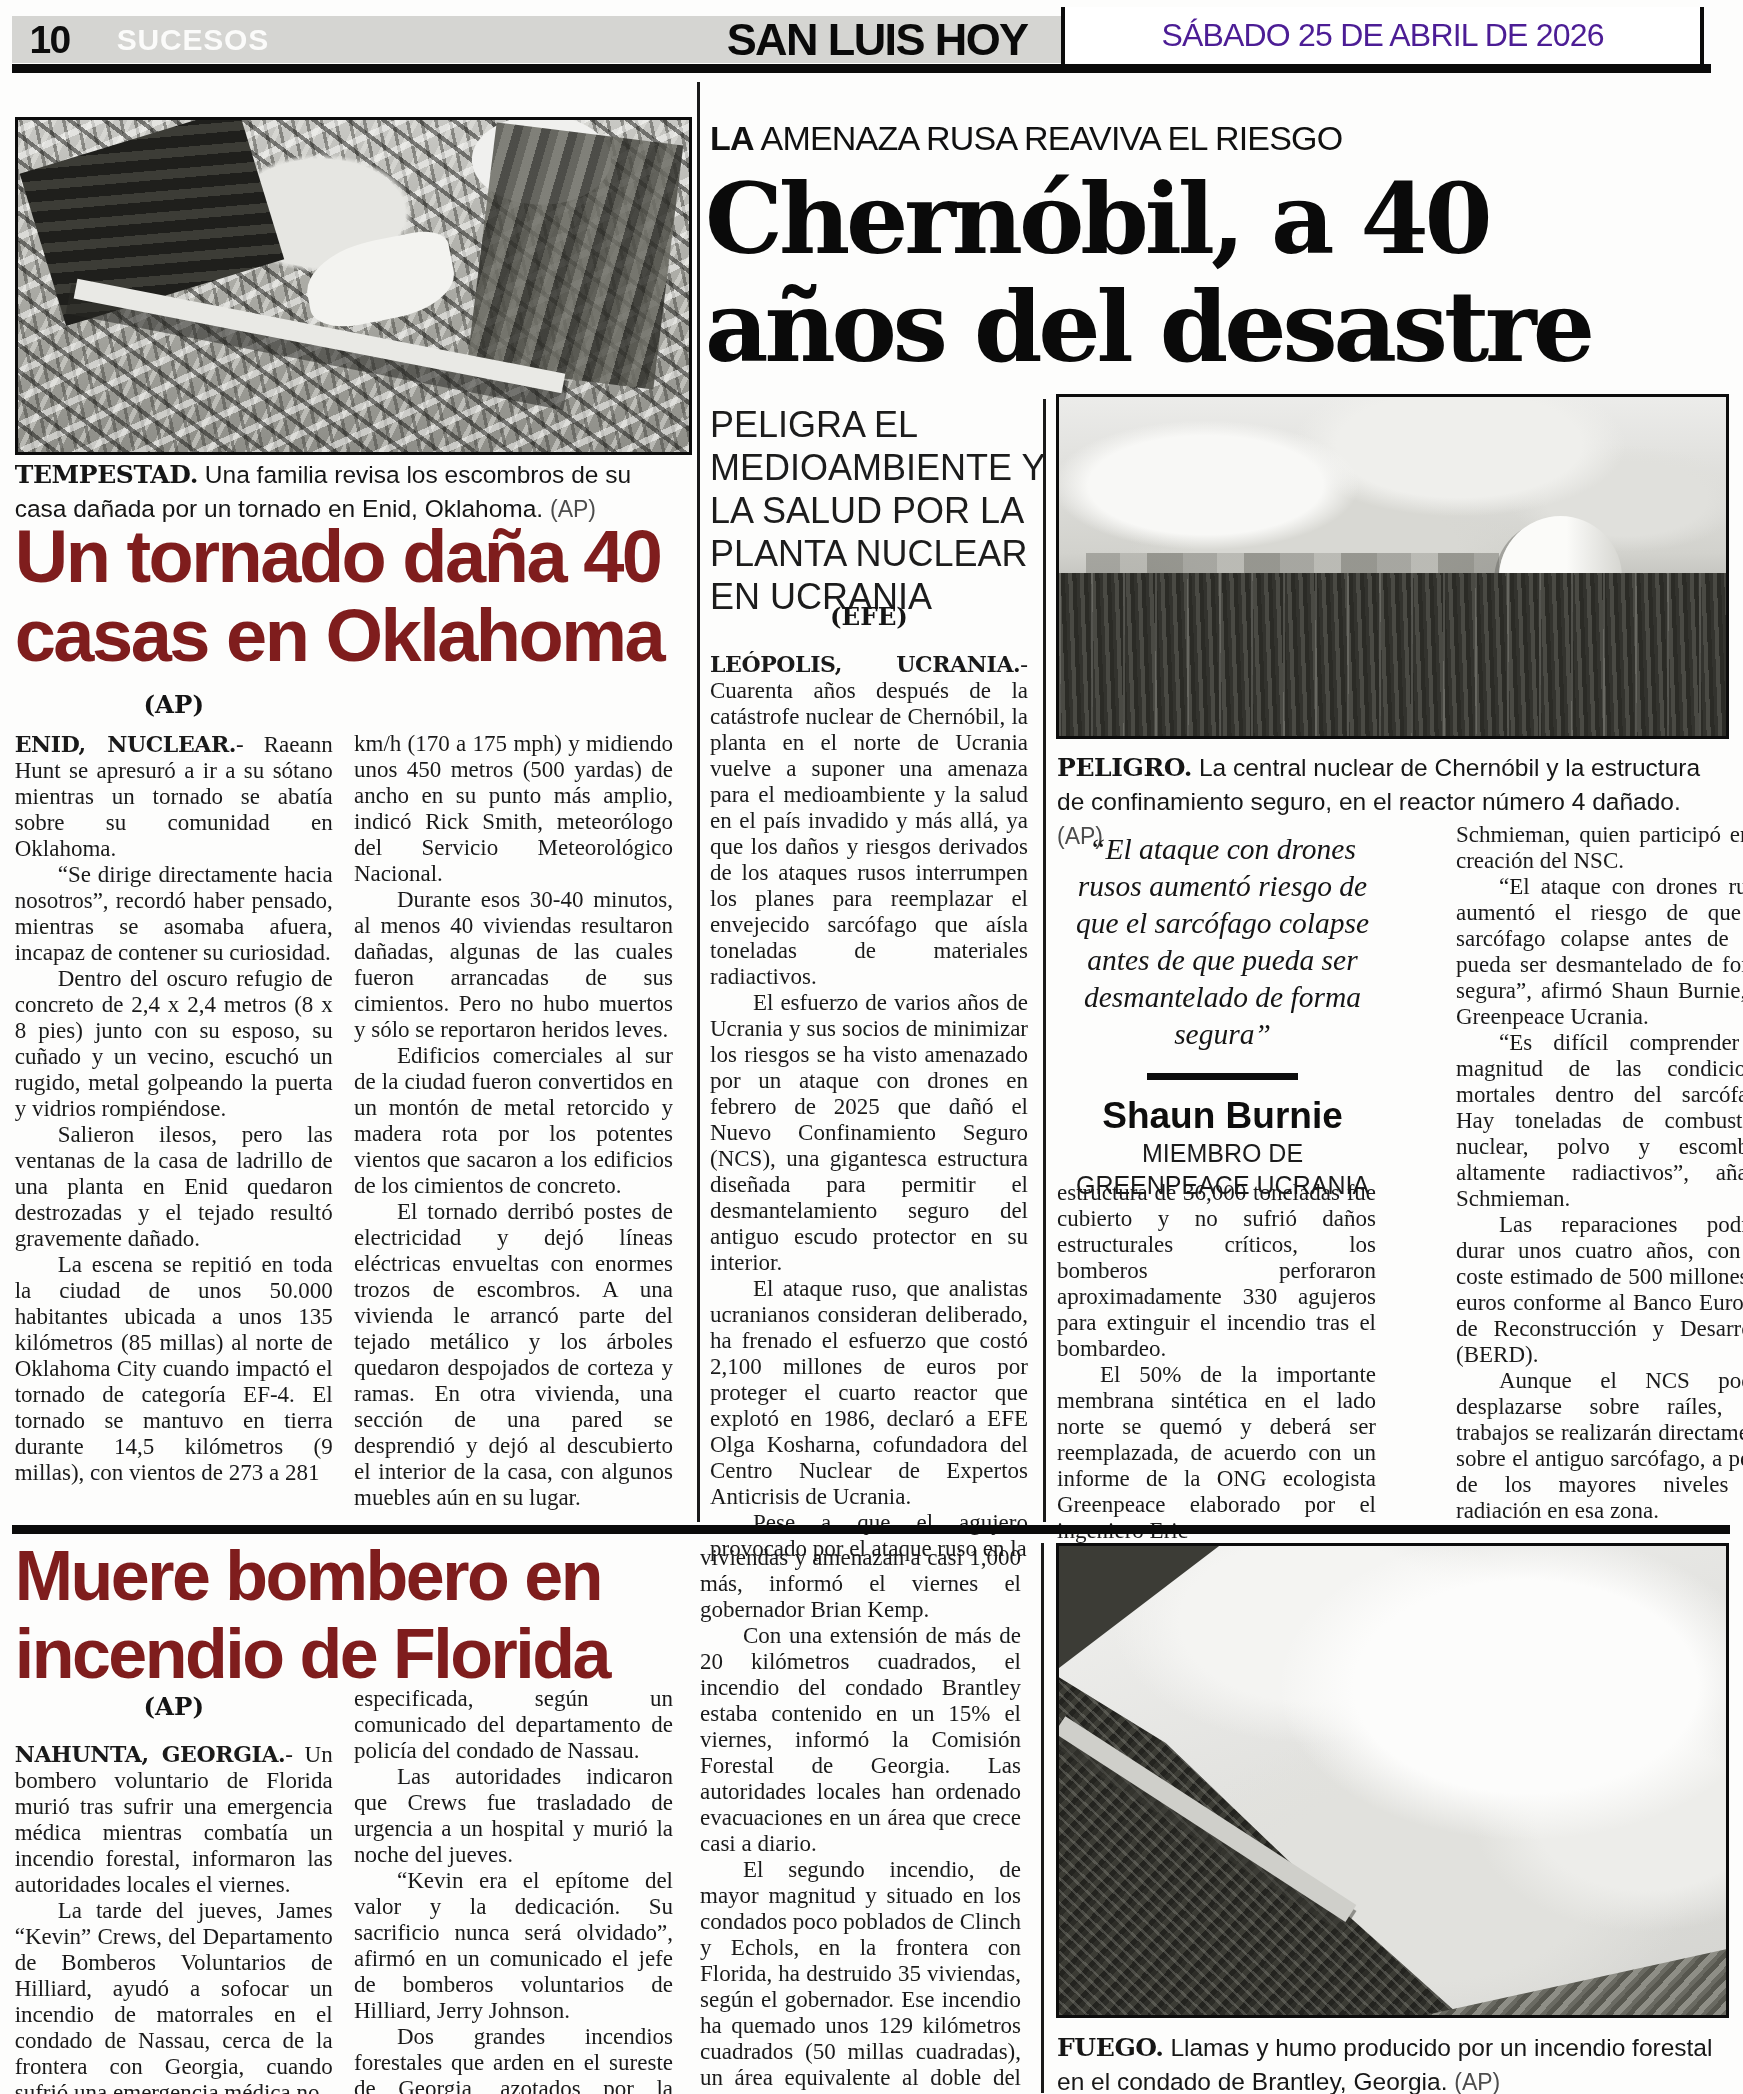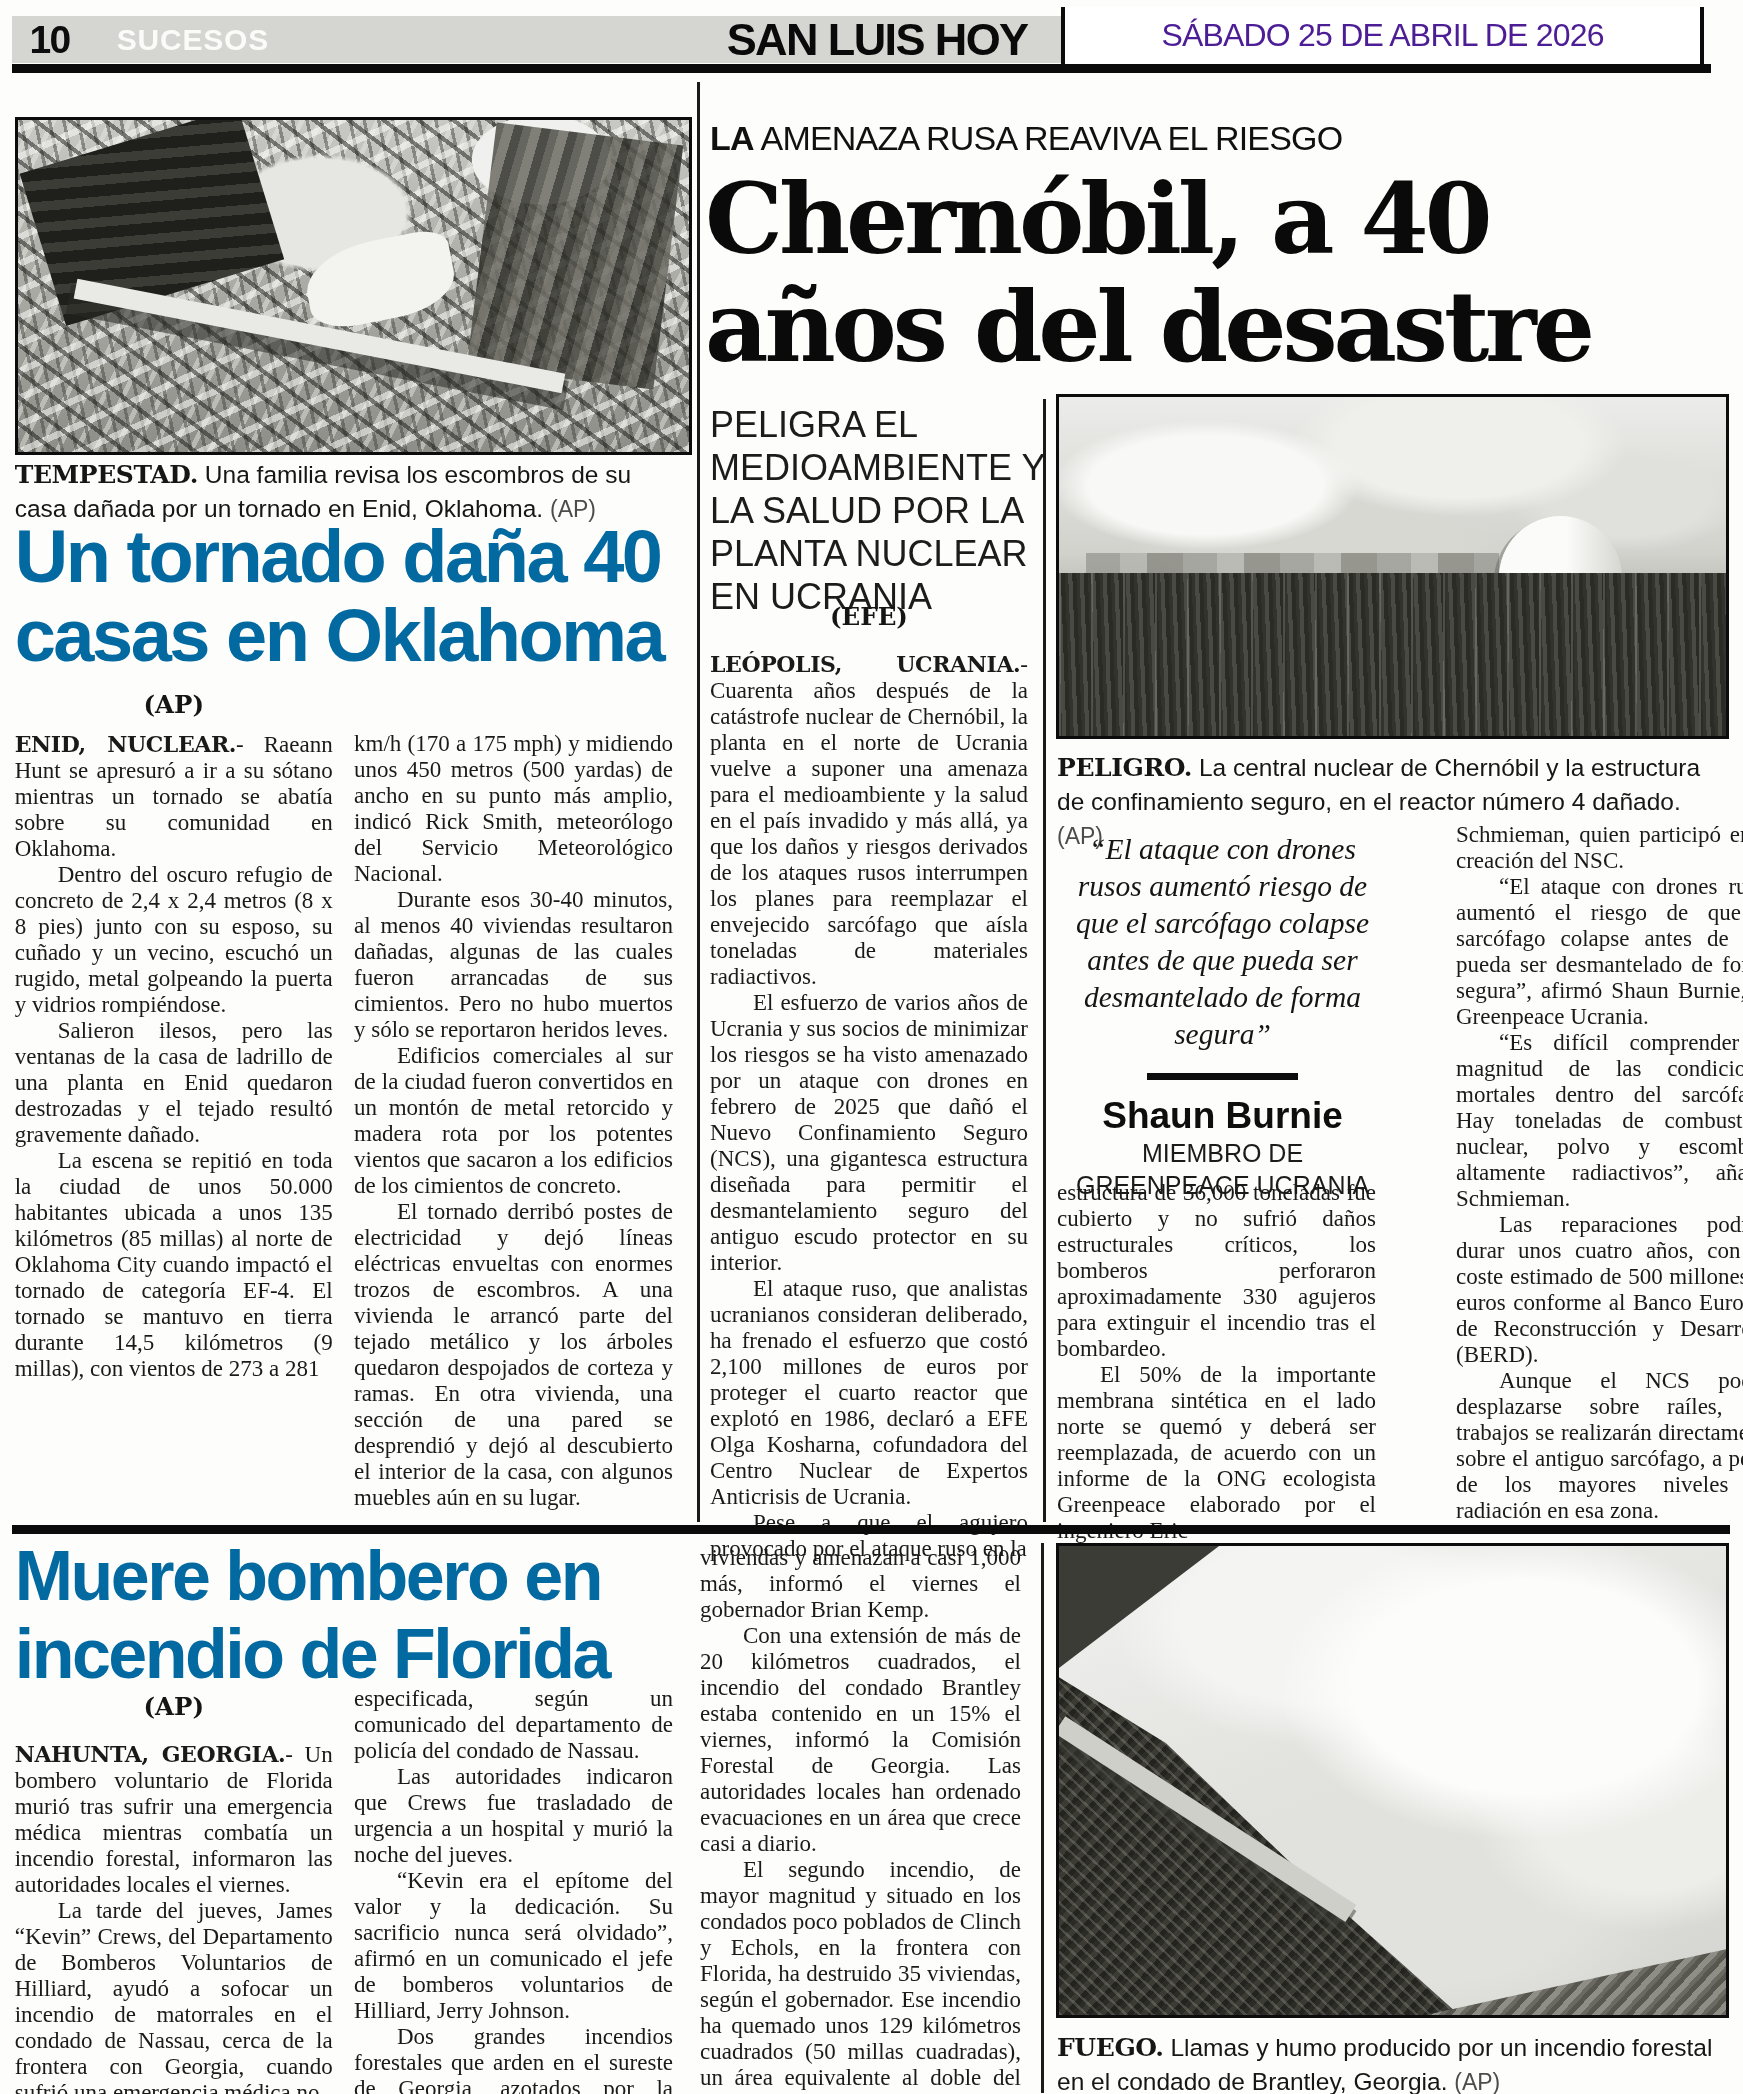--- a/index.html
+++ b/index.html
@@ -28,21 +28,21 @@
   
   .body-col{ position:absolute; font-size:23px; line-height:26px; text-align:justify; color:#1a1a1a; }
   .body-col p{ text-indent:43px; hyphens:auto; -webkit-hyphens:auto; }
   .body-col p.noind{ text-indent:0; }
   .dl{ font-weight:700; font-family:"DejaVu Serif",serif; font-size:22px; letter-spacing:-0.4px; }
   .byline{ position:absolute; font-family:"DejaVu Serif",serif; font-weight:700; font-size:24.5px; text-align:center; color:#151515; }
   .caption{ position:absolute; font-family:"Liberation Sans",sans-serif; font-size:24.5px; line-height:34px; color:#161616; }
   .cap-lead{ font-family:"DejaVu Serif",serif; font-weight:700; font-size:25px; letter-spacing:-0.4px; }
   .cap-credit{ color:#4c4c4c; font-size:23px; }
 
-  .h-sans{ position:absolute; font-family:"Liberation Sans",sans-serif; font-weight:700; color:#0369a1; letter-spacing:-2.5px; }
+  .h-sans{ position:absolute; font-family:"Liberation Sans",sans-serif; font-weight:700; color:#7f1d1d; letter-spacing:-2.5px; }
   .tornado-headline{ left:14.7px; top:517px; width:678px; font-size:74px; line-height:79px; }
   .florida-headline{ left:14.7px; top:1537px; width:679px; font-size:70px; line-height:78px; }
 
   
   .kicker{ position:absolute; left:710px; top:119px; font-family:"Liberation Sans",sans-serif; font-size:34px; color:#111; letter-spacing:-0.8px;}
   .kicker b{ font-weight:700; }
   .chern-headline{ position:absolute; left:705px; top:165px; width:1031px; font-family:"DejaVu Serif",serif; font-weight:700; font-size:98px; line-height:108px; letter-spacing:-4.1px; color:#0a0a0a; }
   .subhead{ position:absolute; left:710px; top:403px; width:344px; font-family:"Liberation Sans",sans-serif; font-size:36px; line-height:43px; color:#1c1c1c; letter-spacing:0; }
 
   .pull-quote{ position:absolute; left:1057px; top:831px; width:331px; text-align:center; }
@@ -136,20 +136,21 @@
     <div class="t-beam"></div>
   </div>
   <div class="caption" style="left:14.7px; top:458px; width:673px;">
     <span class="cap-lead">TEMPESTAD.</span><span> Una familia revisa los escombros de su casa dañada por un tornado en Enid, Oklahoma. </span><span class="cap-credit">(AP)</span>
   </div>
   <h1 class="h-sans tornado-headline">Un tornado daña 40 casas en Oklahoma</h1>
   <div class="byline" style="left:14.7px; top:690px; width:318px;">(AP)</div>
 
   <div class="body-col" style="left:14.7px; top:731px; width:318px;">
     <p class="noind"><span class="dl">ENID, NUCLEAR.</span><span>- Raeann Hunt se apresuró a ir a su sótano mientras un tornado se abatía sobre su comunidad en Oklahoma.</span></p>
+    <p>“Se dirige directamente hacia nosotros”, recordó haber pensado, mientras se asomaba afuera, incapaz de contener su curiosidad.</p>
     <p>Dentro del oscuro refugio de concreto de 2,4 x 2,4 metros (8 x 8 pies) junto con su esposo, su cuñado y un vecino, escuchó un rugido, metal golpeando la puerta y vidrios rompiéndose.</p>
     <p>Salieron ilesos, pero las ventanas de la casa de ladrillo de una planta en Enid quedaron destrozadas y el tejado resultó gravemente dañado.</p>
     <p>La escena se repitió en toda la ciudad de unos 50.000 habitantes ubicada a unos 135 kilómetros (85 millas) al norte de Oklahoma City cuando impactó el tornado de categoría EF-4. El tornado se mantuvo en tierra durante 14,5 kilómetros (9 millas), con vientos de 273 a 281</p>
   </div>
   <div class="body-col" style="left:354px; top:731px; width:319px;">
     <p class="noind">km/h (170 a 175 mph) y midiendo unos 450 metros (500 yardas) de ancho en su punto más amplio, indicó Rick Smith, meteorólogo del Servicio Meteorológico Nacional.</p>
     <p>Durante esos 30-40 minutos, al menos 40 viviendas resultaron dañadas, algunas de las cuales fueron arrancadas de sus cimientos. Pero no hubo muertos y sólo se reportaron heridos leves.</p>
     <p>Edificios comerciales al sur de la ciudad fueron convertidos en un montón de metal retorcido y madera rota por los potentes vientos que sacaron a los edificios de los cimientos de concreto.</p>
     <p>El tornado derribó postes de electricidad y dejó líneas eléctricas envueltas con enormes trozos de escombros. A una vivienda le arrancó parte del tejado metálico y los árboles quedaron despojados de corteza y ramas. En otra vivienda, una sección de una pared se desprendió y dejó al descubierto el interior de la casa, con algunos muebles aún en su lugar.</p>
   </div>

